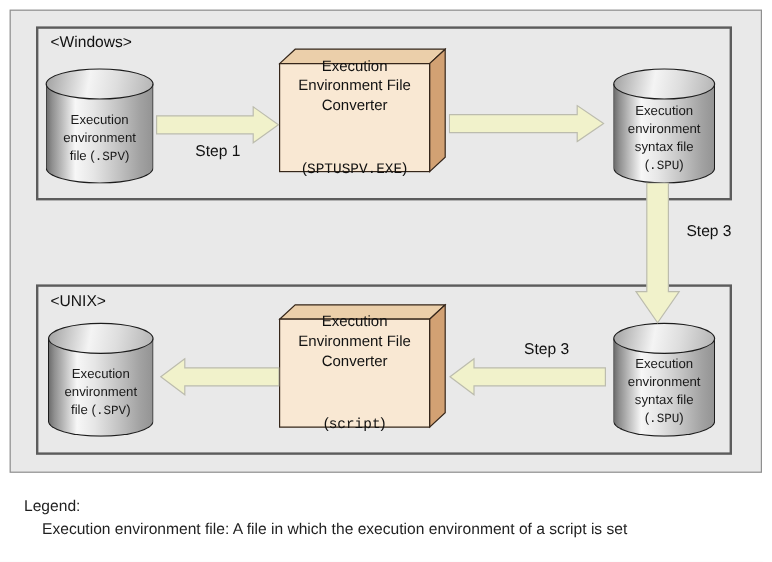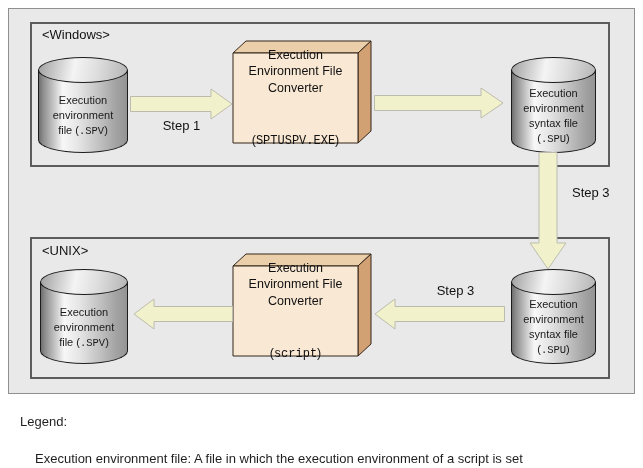--- a/index.html
+++ b/index.html
@@ -69,21 +69,21 @@
   .arrow-step2 { left:529px; top:152px; }
   .arrow-uout  { left:133px; top:298px; }
   .arrow-step3 { left:374px; top:298px; }
   .step-label { font-size:13px; line-height:14px; color:#111; z-index:6; }
   .step1-label { left:130px; top:87px;  width:103px; text-align:center;margin-top:32px; }
   .step2-label { left:572px; top:186px; }
   .step3-label { left:390px; top:284px; width:131px; text-align:center; }
 
   
   .legend { left:20px; top:414px; font-size:13px; line-height:16px; color:#1f1f1f; }
-  .legend-title { margin-bottom:21px; }
+  .legend-title { margin-bottom:3px; }
   .legend-item { margin-left:15px; }
 </style>
 </head>
 <body>
 
 <div class="canvas">
 
   <div class="abs outer-panel"></div>
 
   <div class="abs inner-box windows-box"></div>

